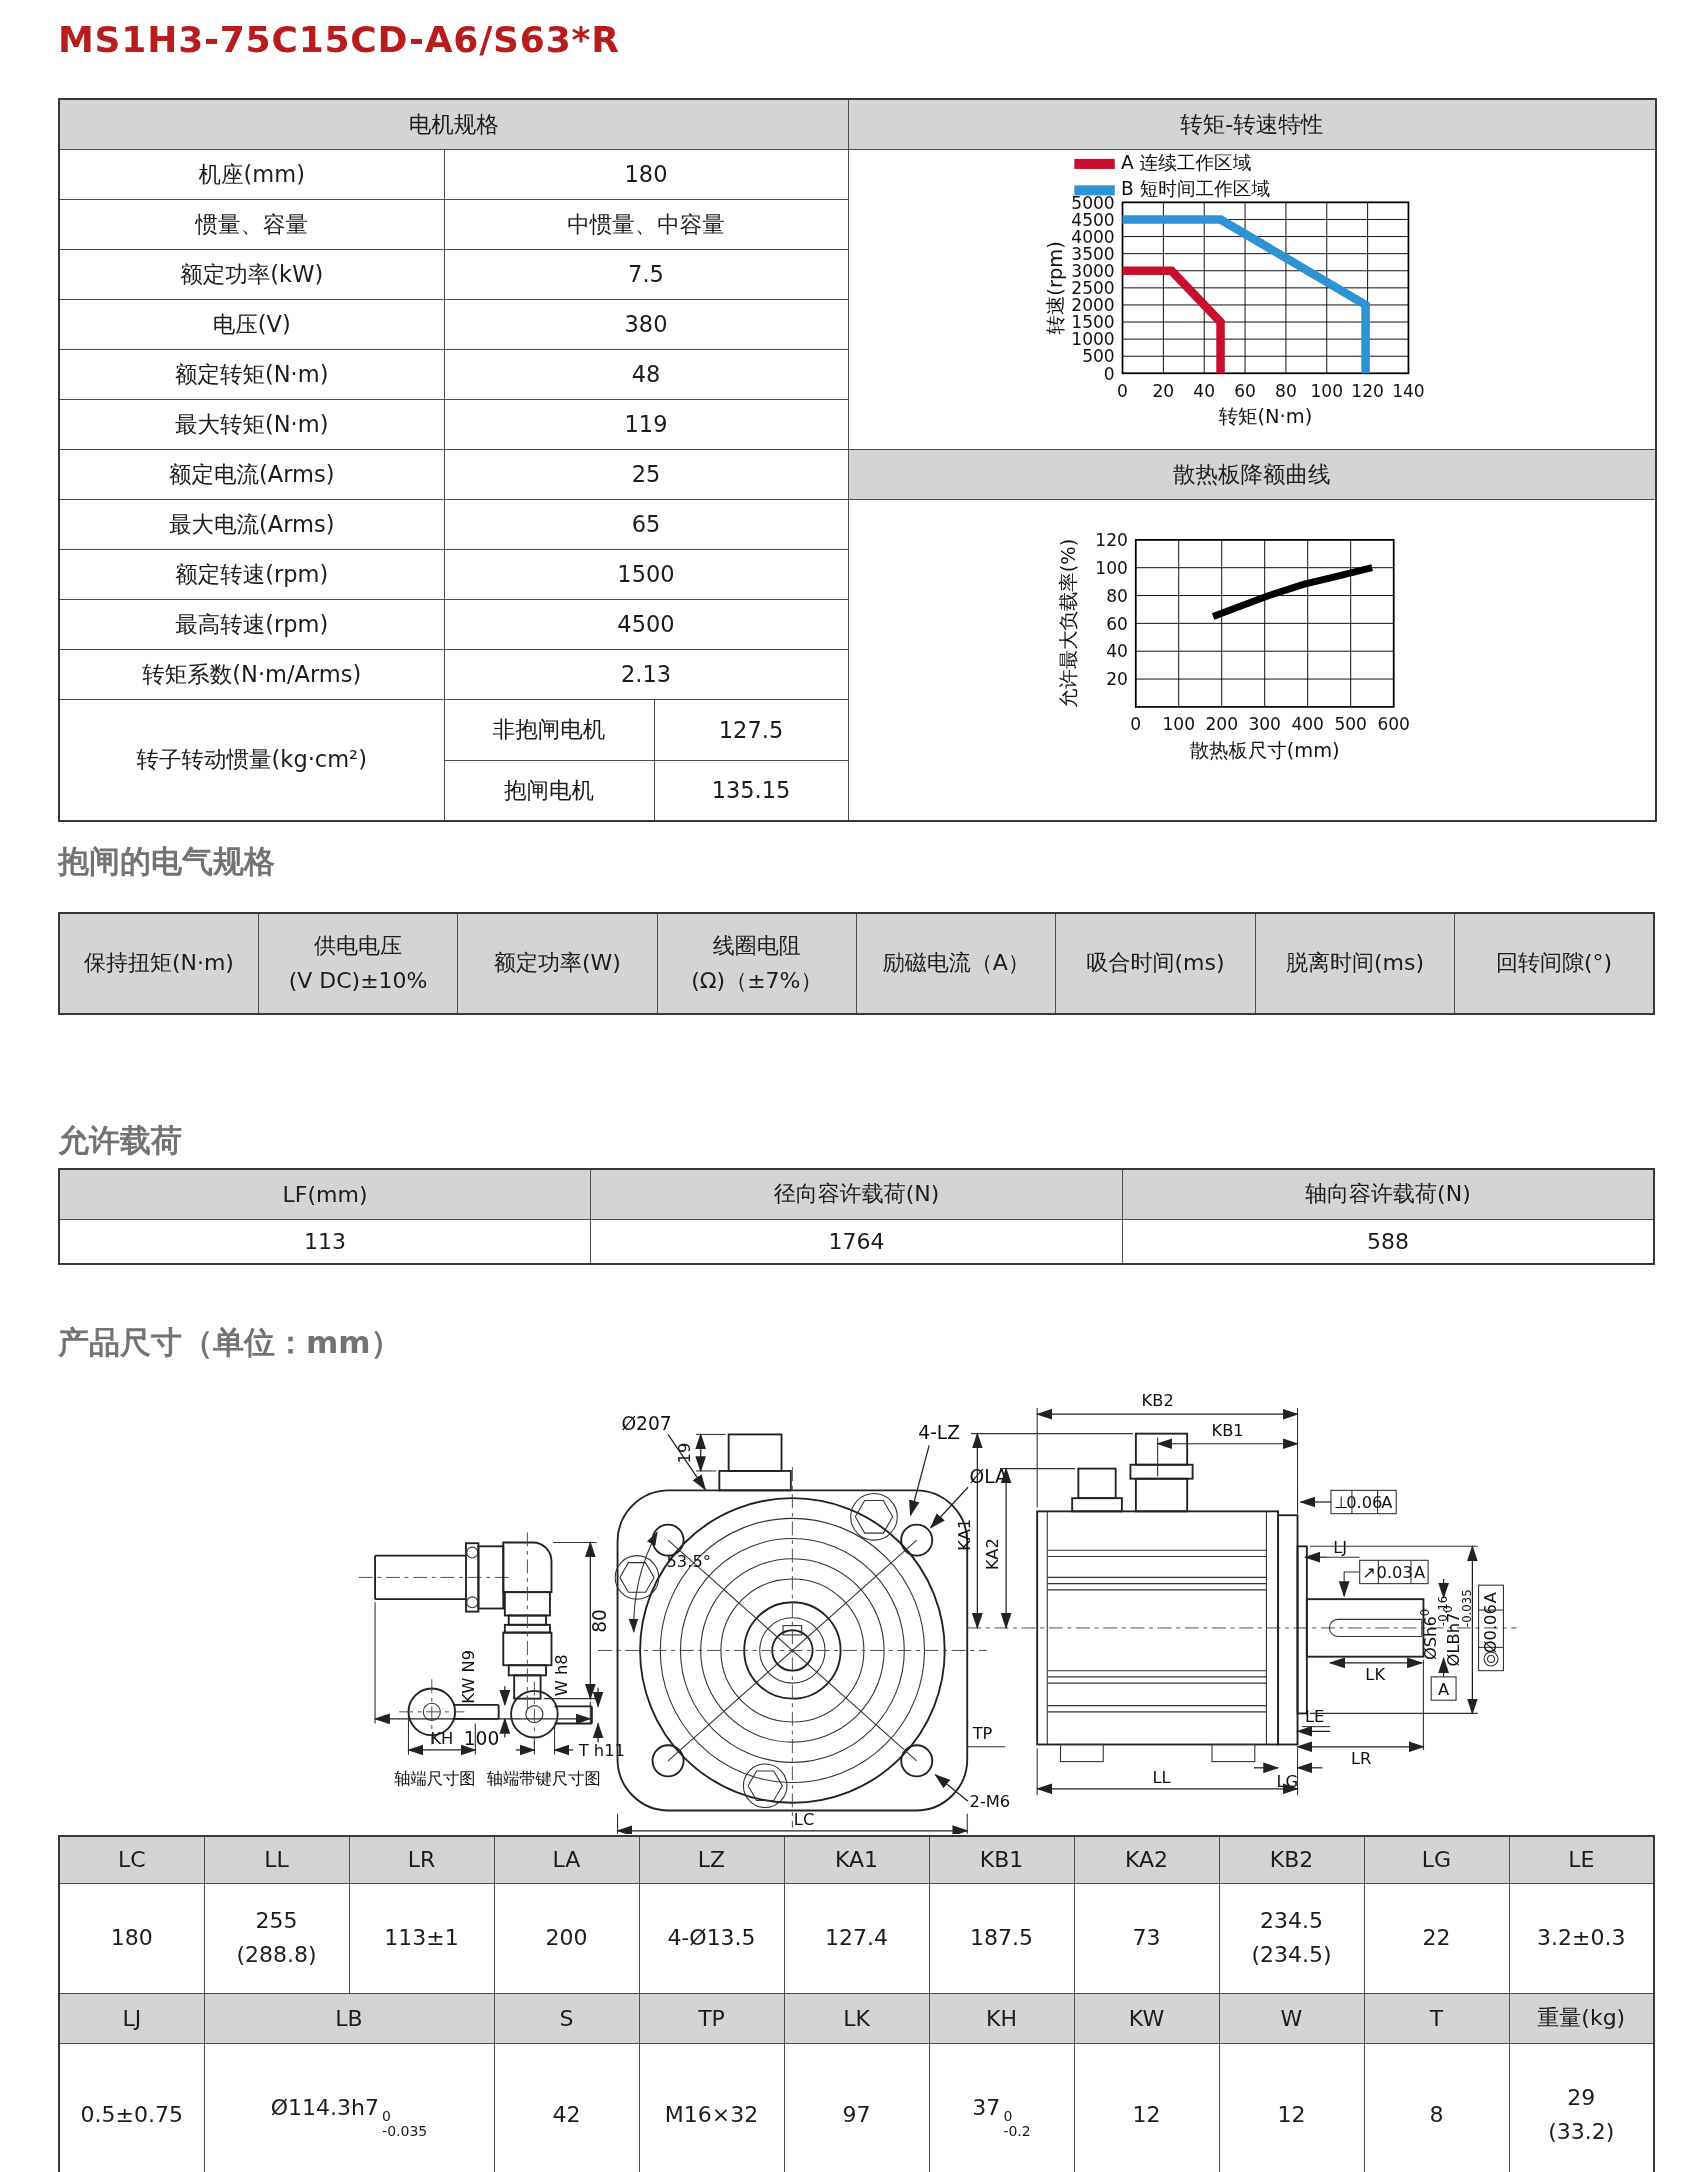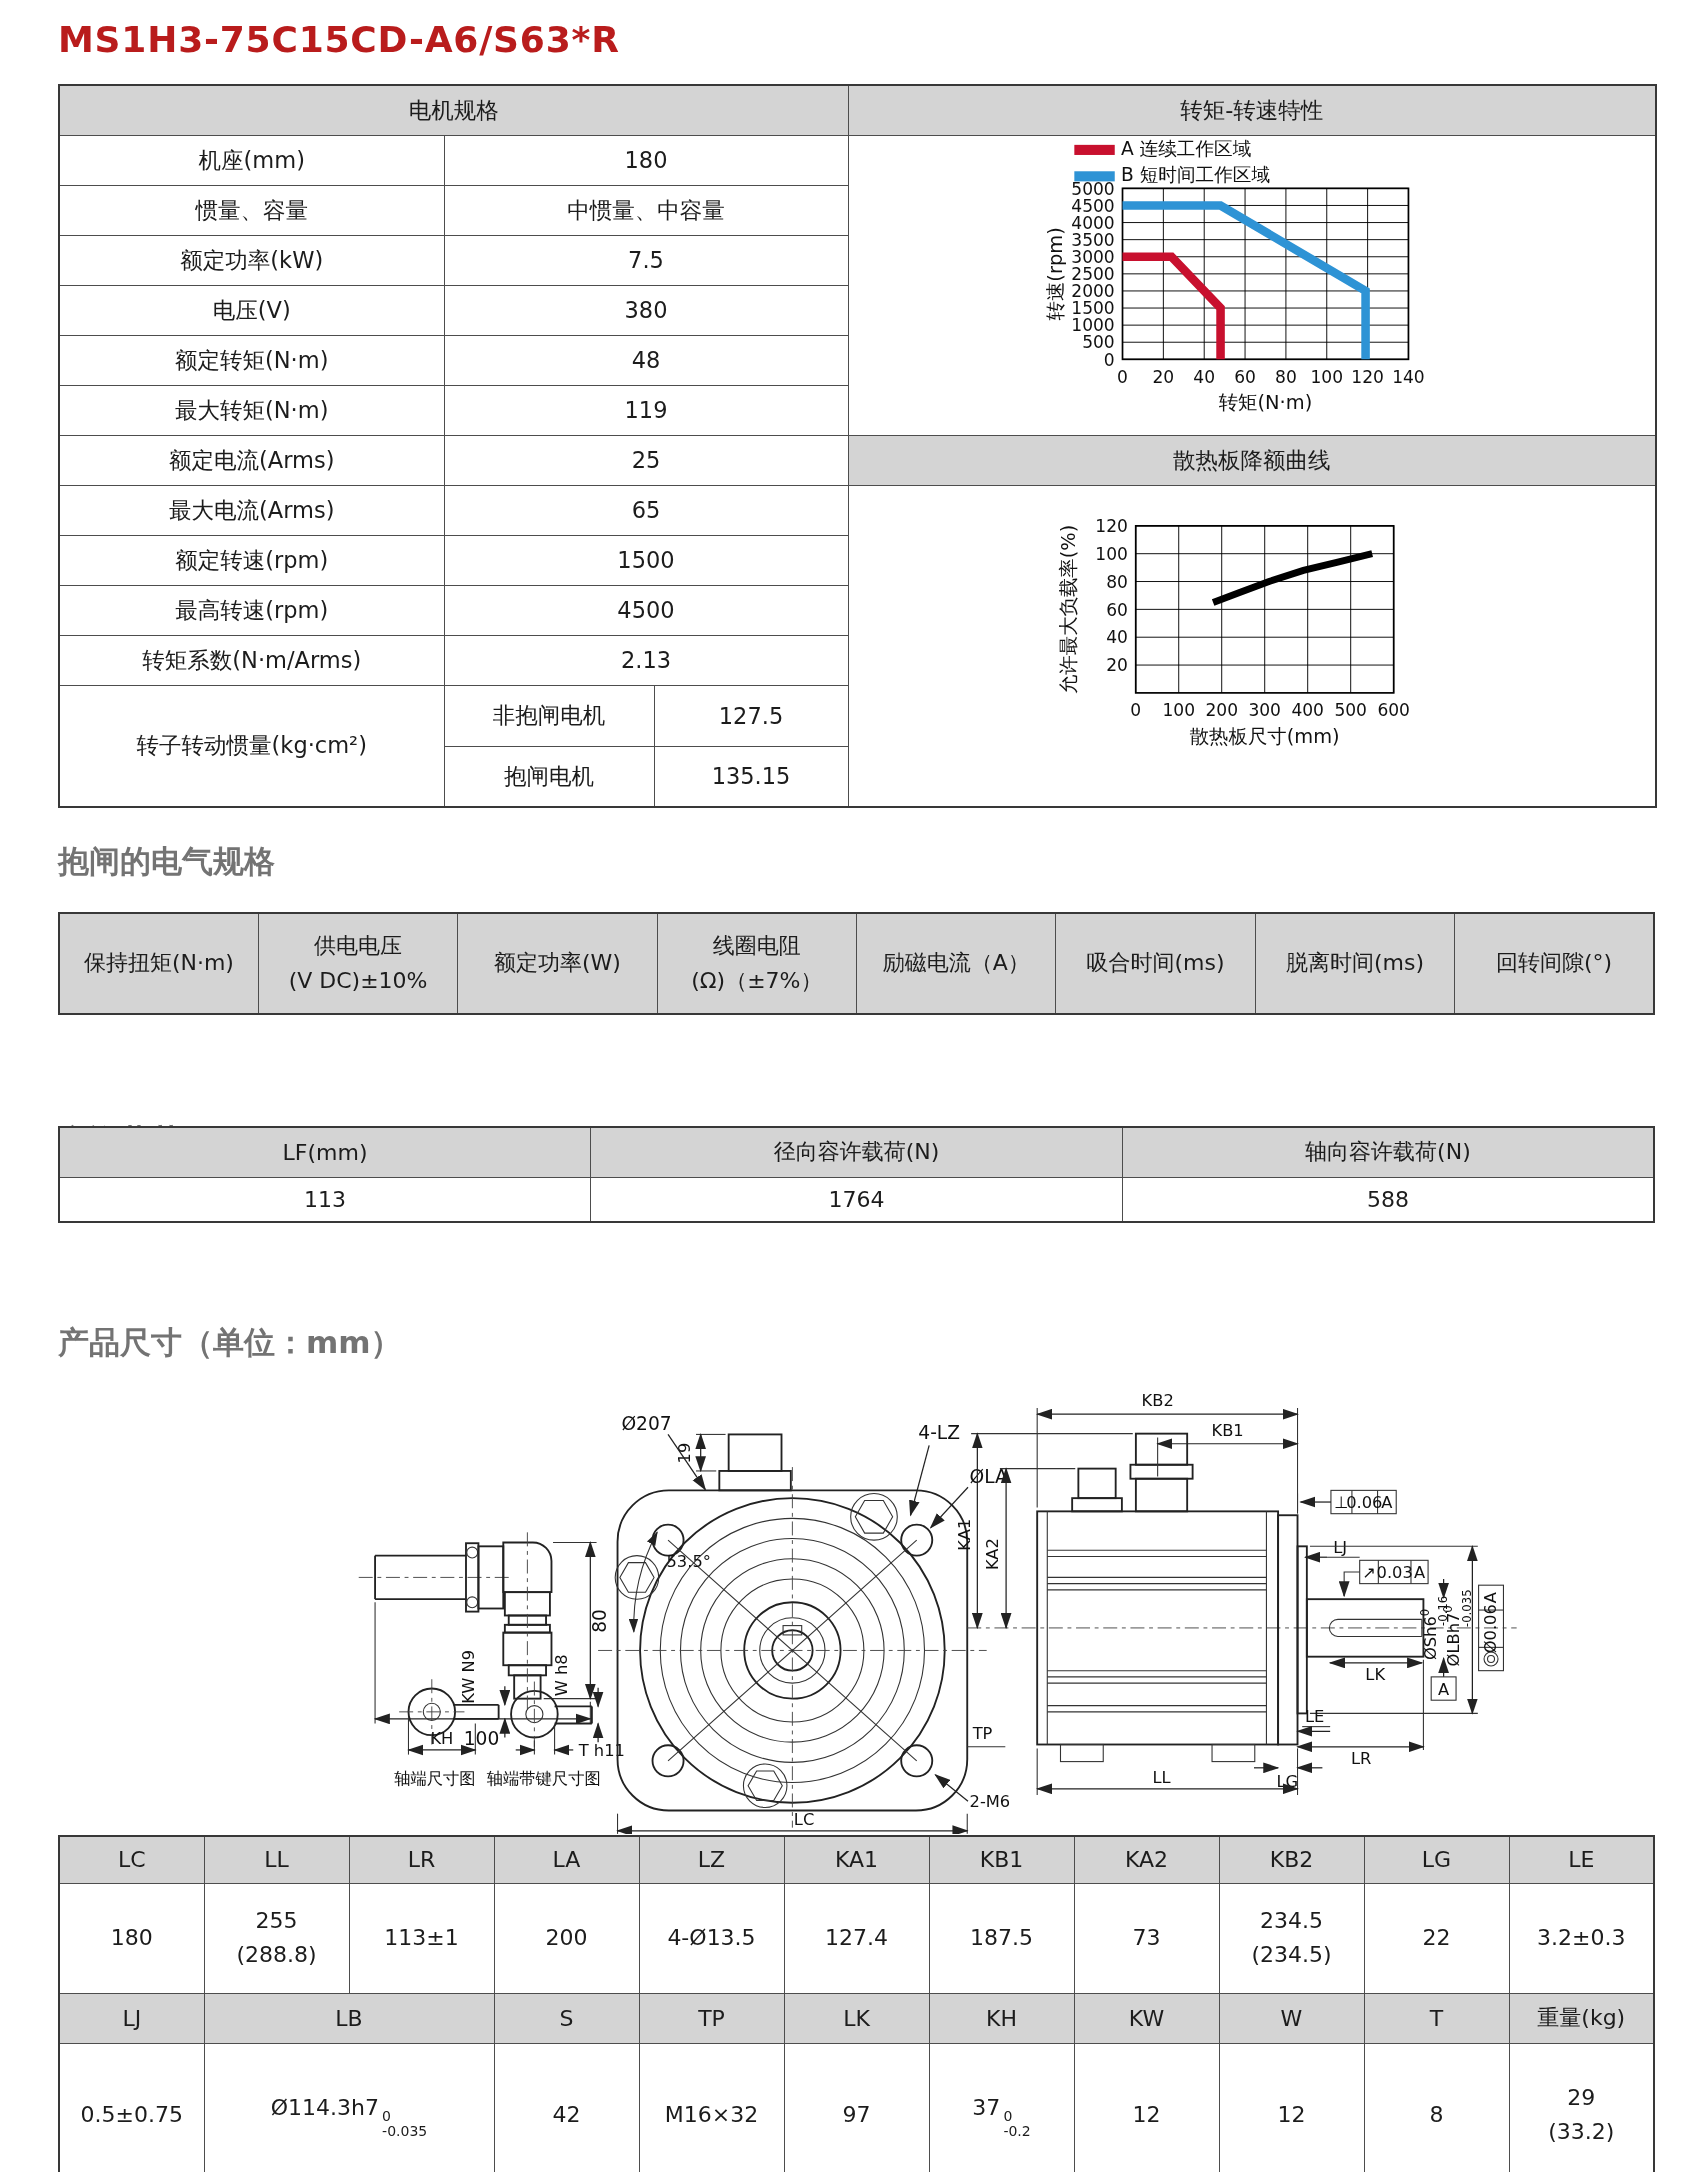--- a/index.html
+++ b/index.html
@@ -30,21 +30,21 @@
   svg .cl{fill:none;stroke:#444;stroke-width:1.2;stroke-dasharray:18 6 5 6;}
   .tol{display:inline-flex;flex-direction:column;text-align:left;font-size:14px;line-height:1.05;vertical-align:-6.2px;margin-left:3.1px;}
 </style>
 </head>
 <body>
 
 <div class="page">
 
   <div class="title">MS1H3-75C15CD-A6/S63*R</div>
 
-  <table class="grid spec" style="top:84px;">
+  <table class="grid spec" style="top:98px;">
     <colgroup>
         <col style="width:385px">
         <col style="width:210px">
         <col style="width:194px">
         <col style="width:808px">
       </colgroup>
     <tbody>
         <tr class="r64">
       <td colspan="3" class="hd">电机规格</td>
       <td class="hd">转矩-转速特性</td>
@@ -203,21 +203,21 @@
 (Ω)（±7%）</td>
           <td class="hd pre">励磁电流（A）</td>
           <td class="hd pre">吸合时间(ms)</td>
           <td class="hd pre">脱离时间(ms)</td>
           <td class="hd pre">回转间隙(°)</td>
         </tr>
   </tbody>
     </table>
 
   <div class="section-heading" style="top:1120px;">允许载荷</div>
-  <table class="grid load" style="top:1126px;padding-left:16px;">
+  <table class="grid load" style="top:1168px;padding-left:16px;">
     <tbody>
         <tr class="rlh">
           <td class="hd">LF(mm)</td>
           <td class="hd">径向容许载荷(N)</td>
           <td class="hd">轴向容许载荷(N)</td>
         </tr>
     <tr class="rlv">
           <td class="">113</td>
           <td class="">1764</td>
           <td class="">588</td>

